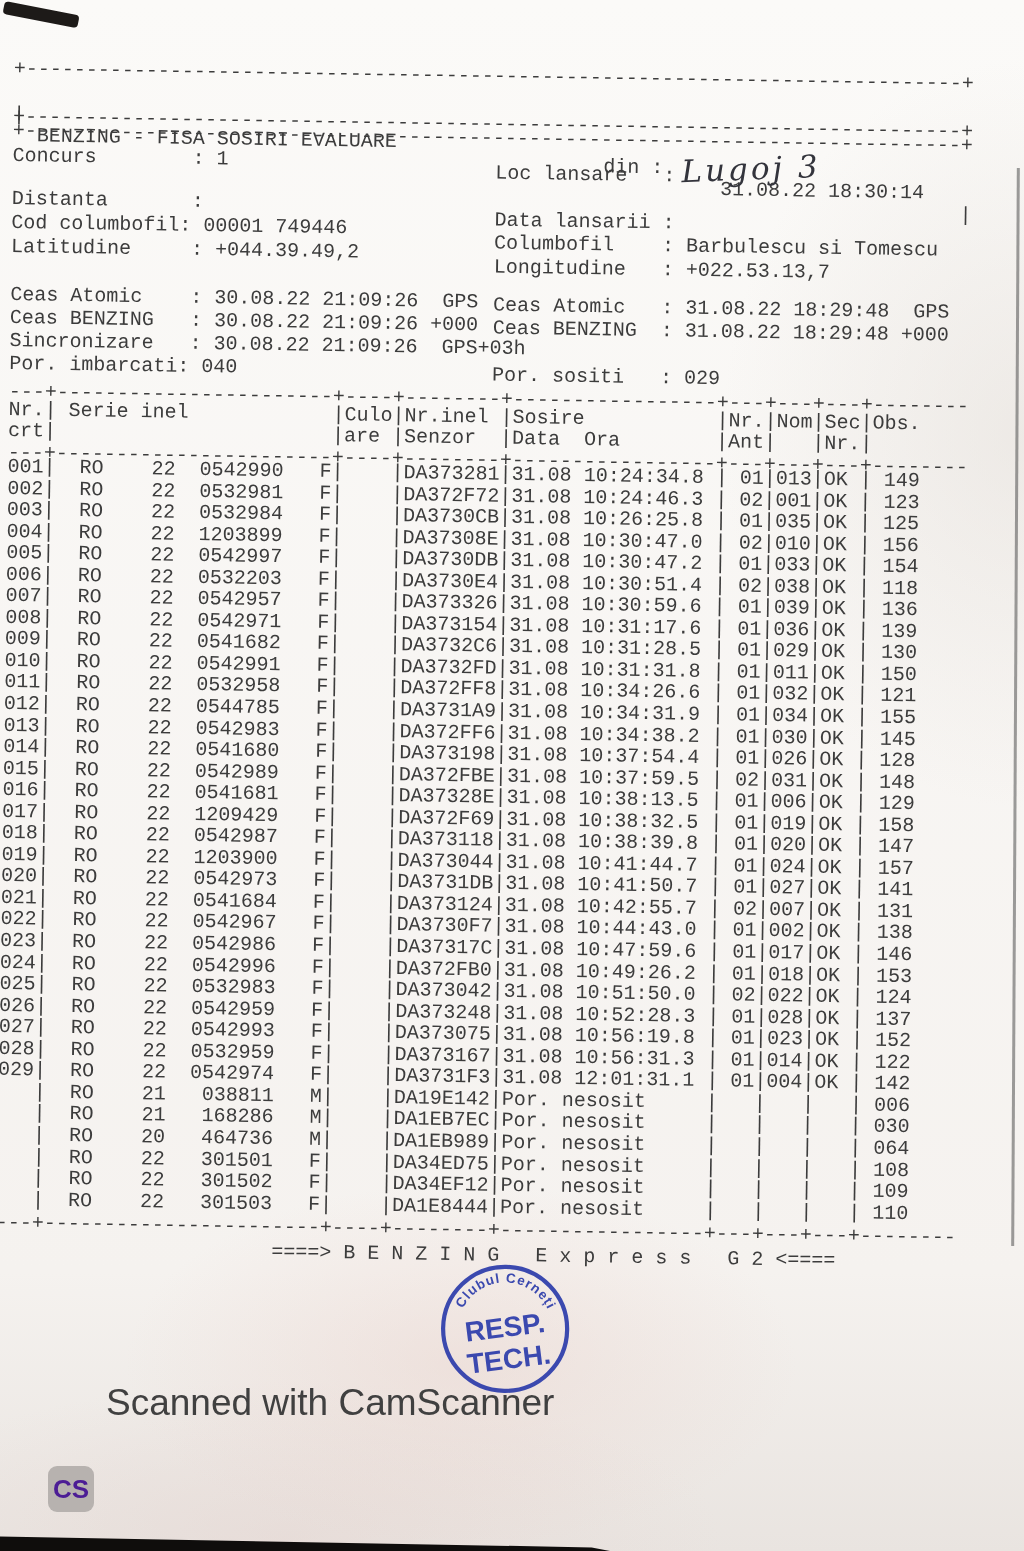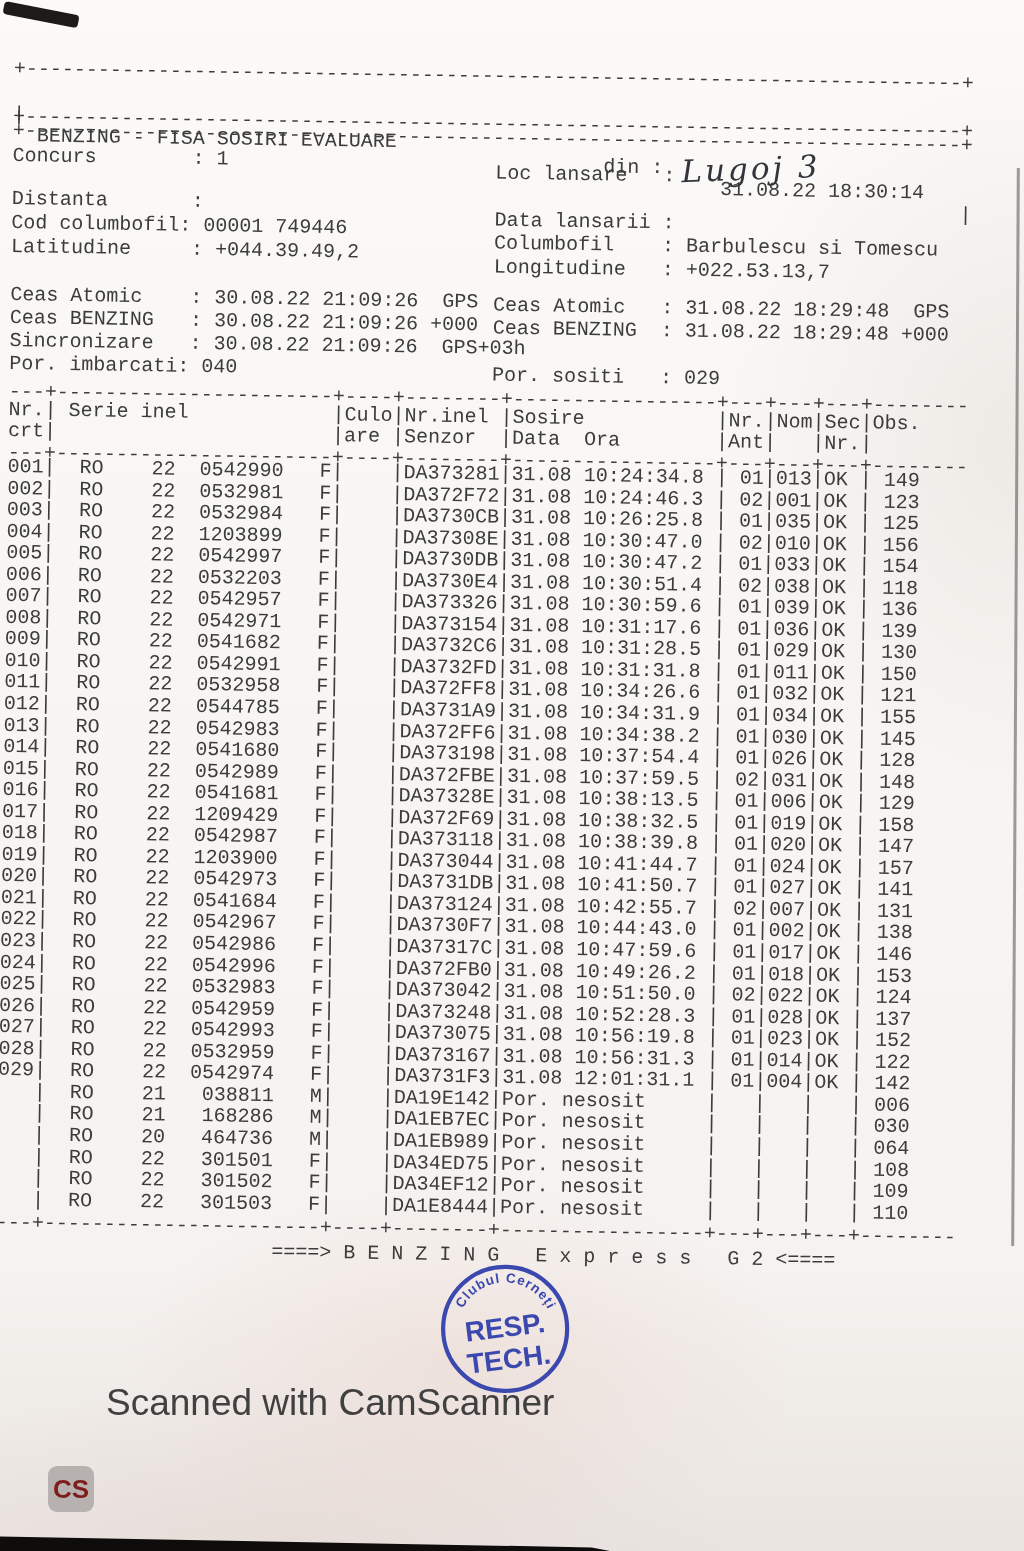--- a/index.html
+++ b/index.html
@@ -25,21 +25,21 @@
   
   .bottom-wedge{position:absolute;left:0;top:1531px;width:610px;height:20px;background:#0f0d0c;
     clip-path:polygon(0 28%, 97% 82%, 100% 100%, 0 100%)}
   
   .edge-line{position:absolute;left:1014px;top:168px;width:3px;height:1078px;background:#4e4e4e;opacity:.55;
     transform:rotate(0.3deg)}
   
   #stamp{position:absolute;left:452px;top:1248px;width:146px;height:146px;opacity:.92}
   
   .cs-icon{position:absolute;left:48px;top:1466px;width:46px;height:46px;background:#b7b2af;border-radius:9px;
-    color:#7f1d1d;font:bold 26px/46px "Liberation Sans",sans-serif;text-align:center}
+    color:#4c1d95;font:bold 26px/46px "Liberation Sans",sans-serif;text-align:center}
   .cs-text{position:absolute;left:106px;top:1379px;color:#404040;font:400 37px/48px "Liberation Sans",sans-serif}
 </style>
 </head>
 <body>
 
 <div id="page">
 
   <div class="pen-mark"></div>
 
   <div id="paper">

